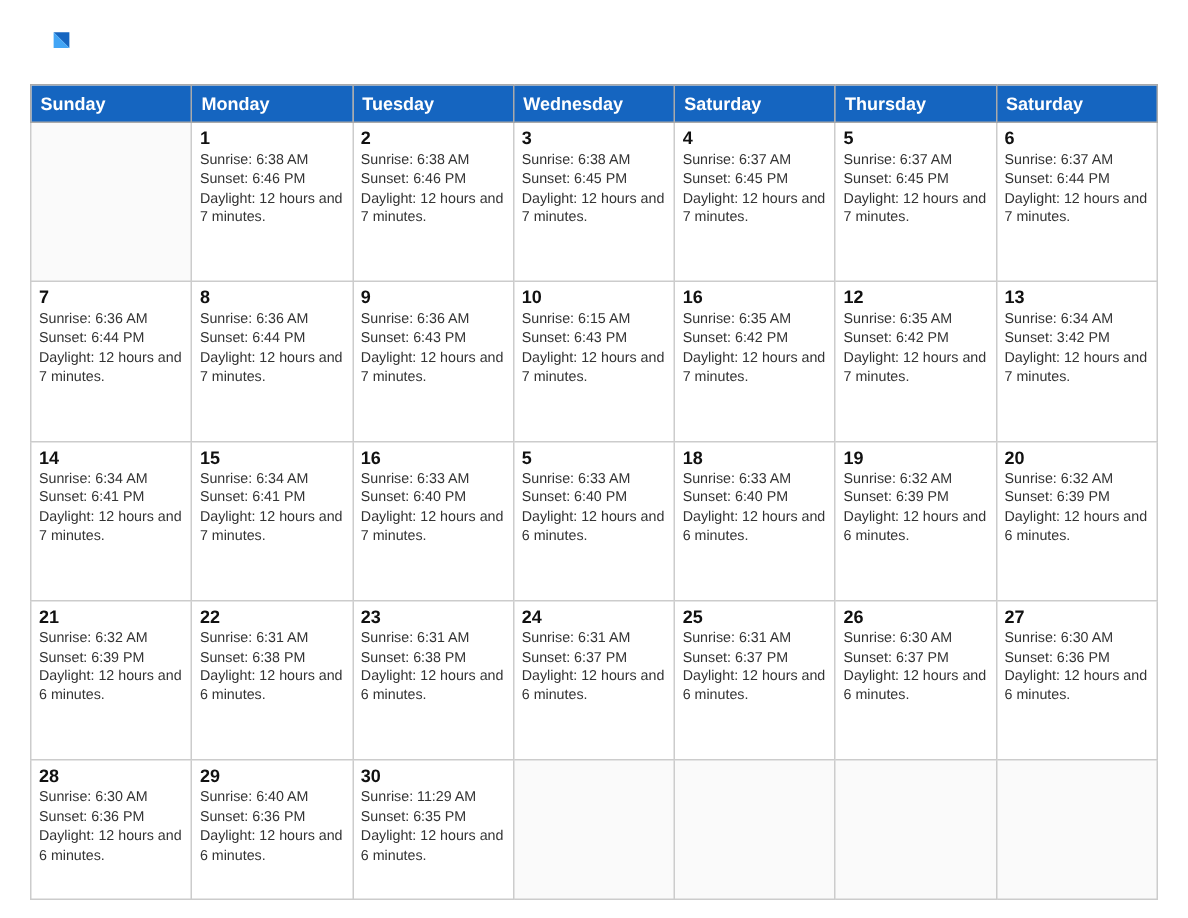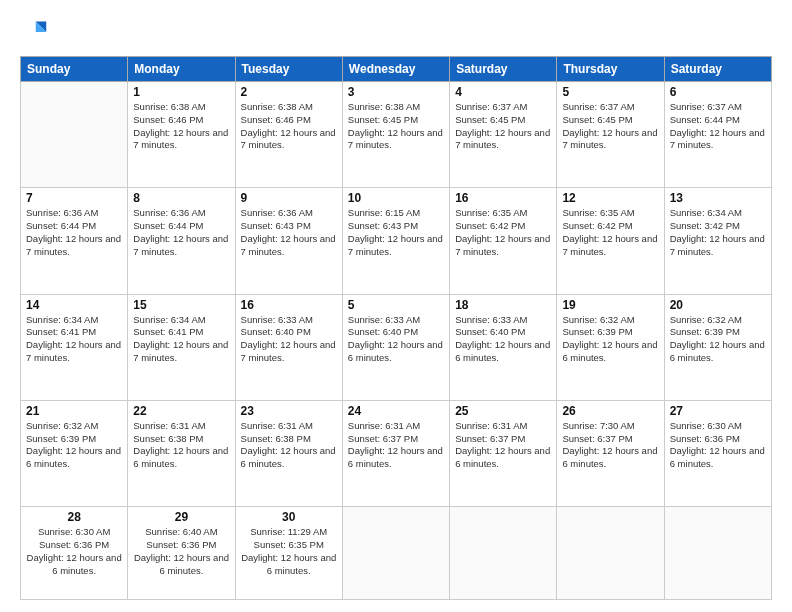--- a/index.html
+++ b/index.html
@@ -84,21 +84,21 @@
       color: #111;
       display: block;
       margin-bottom: 2px;
     }
     .cell-text {
       font-size: 9.5px;
       line-height: 1.35;
       color: #333;
     }
     .empty { background: #fafafa; }
-    tr:last-child td { height: 72px; text-align: center; }
+    tr:last-child td { height: 72px; }
   </style>
 </head>
 <body>
 
 <div class="page">
   <div class="header">
     <div class="logo">
       <svg class="logo-icon" viewBox="0 0 32 32">
         <polygon points="18,4 30,4 30,16" fill="#1565C0"></polygon>
         <polygon points="18,4 30,16 18,16" fill="#42A5F5"></polygon>
@@ -305,21 +305,21 @@
           </td>
           <td>
             <span class="day-num">25</span>
             <div class="cell-text">Sunrise: 6:31 AM
 Sunset: 6:37 PM
 Daylight: 12 hours
 and 6 minutes.</div>
           </td>
           <td>
             <span class="day-num">26</span>
-            <div class="cell-text">Sunrise: 7:30 AM
+            <div class="cell-text">Sunrise: 6:30 AM
 Sunset: 6:37 PM
 Daylight: 12 hours
 and 6 minutes.</div>
           </td>
           <td>
             <span class="day-num">27</span>
             <div class="cell-text">Sunrise: 6:30 AM
 Sunset: 6:36 PM
 Daylight: 12 hours
 and 6 minutes.</div>

